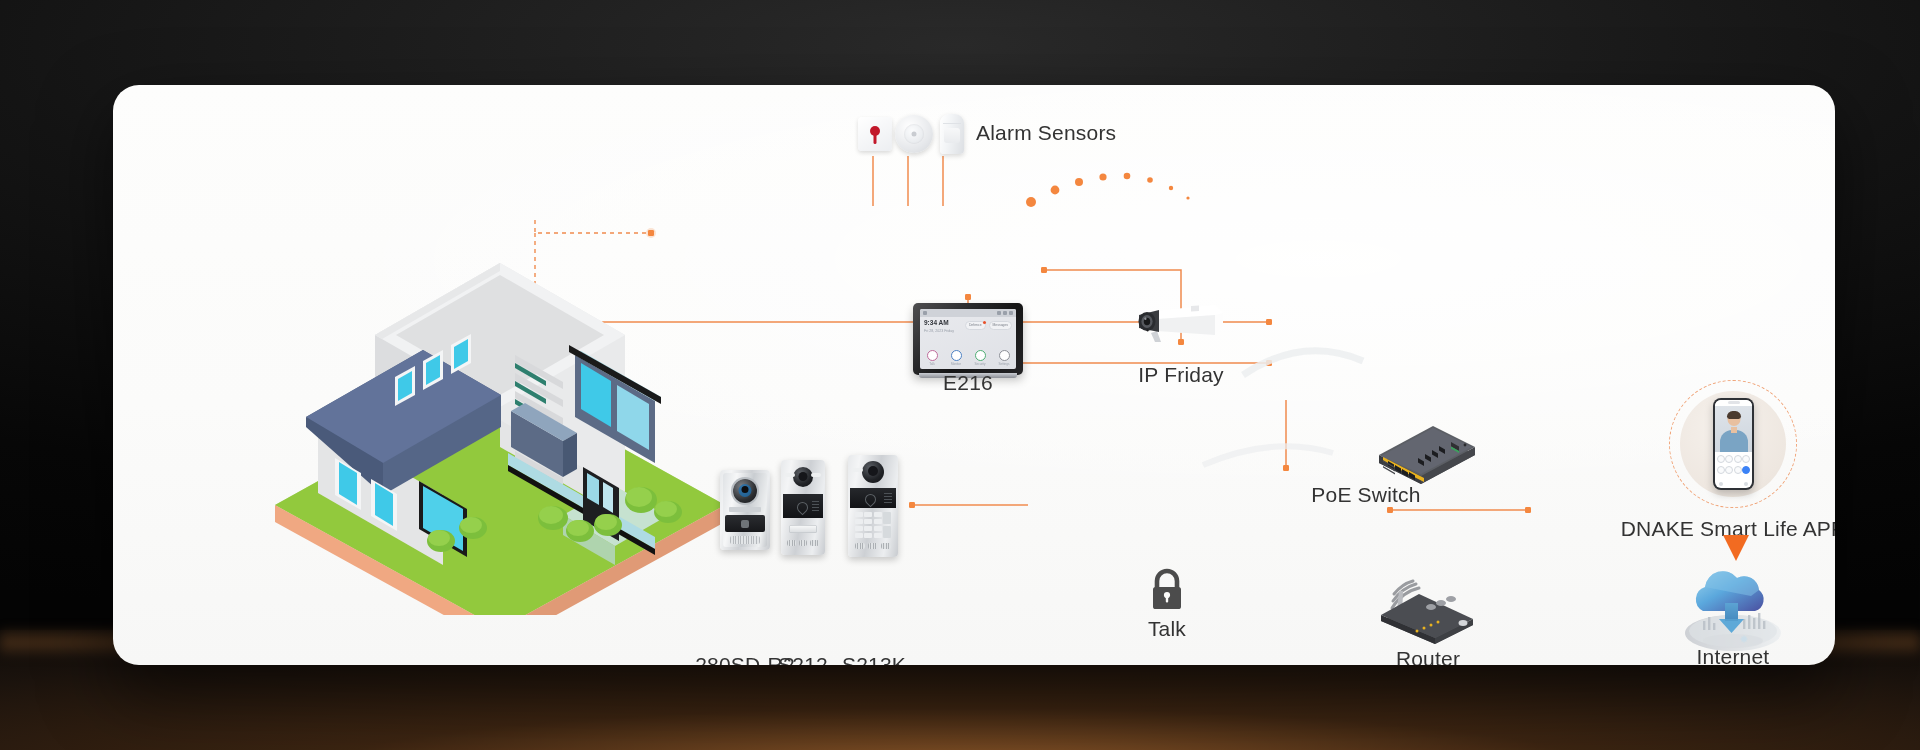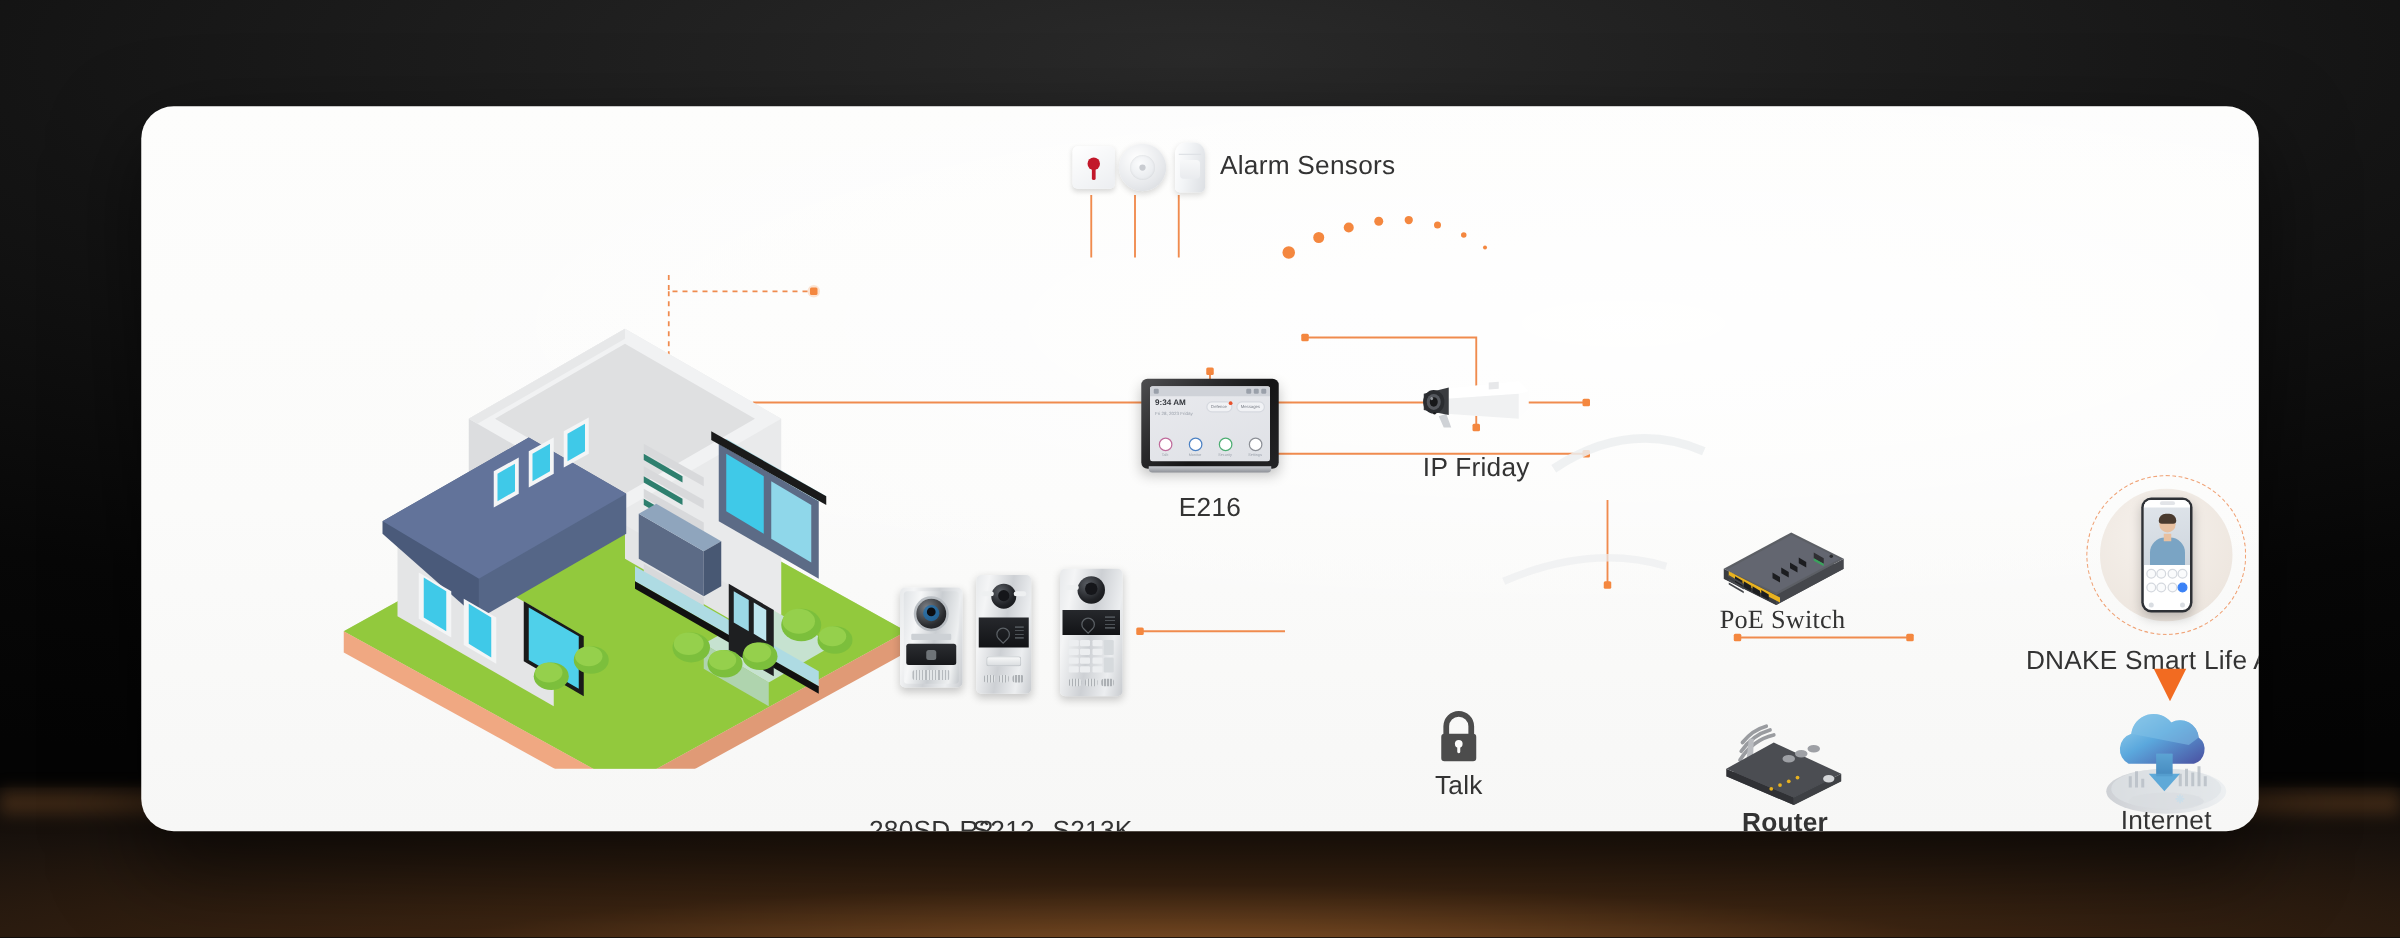--- a/index.html
+++ b/index.html
@@ -26,20 +26,21 @@
     background:linear-gradient(to bottom, rgba(150,95,46,0) 0%, rgba(150,95,46,.55) 55%, rgba(120,74,36,.25) 100%);
     filter:blur(6px);
   }
   
   #card{
     position:absolute;left:113px;top:85px;width:1694px;height:580px;
     background:linear-gradient(180deg,#fdfdfc 0%,#fbfbfa 55%,#f7f7f6 100%);
     border-radius:26px;
     box-shadow:0 26px 70px rgba(0,0,0,.55);
     overflow:hidden;
+    padding-left:28px;
   }
   #cardSheen{
     position:absolute;inset:0;pointer-events:none;
     background:radial-gradient(90% 60% at 70% 30%, rgba(255,255,255,.9) 0%, rgba(255,255,255,0) 70%);
   }
 
   
   .node{position:absolute;text-align:center;}
   .node .cap{
     display:block;color:#333;font-size:21px;letter-spacing:.2px;white-space:nowrap;
@@ -370,21 +371,21 @@
             <i>Security</i>
           </div>
         <div>
             <b style="border-color:#8d9097"></b>
             <i>Settings</i>
           </div>
       </div>
     </div>
   </div>
   <div id="e216stand"></div>
-  <div class="node" style="left:800px;top:310px;width:110px;">
+  <div class="node" style="left:800px;top:286px;width:110px;">
     <span class="cap">E216</span>
   </div>
 
   <div id="ipcam">
     <svg viewBox="0 0 92 46" width="92" height="46">
 
       <path d="M 16 32 L 20 41 L 26 41 L 22 30 Z" fill="#cfd2d6"></path>
 
       <path d="M 22 10 L 80 4 L 88 12 L 88 26 L 80 34 L 22 30 Z" fill="#fdfdfd"></path>
       <path d="M 22 10 L 80 4 L 88 12 L 80 14 L 22 18 Z" fill="#ffffff"></path>
@@ -532,21 +533,21 @@
       <polygon points="80,21.5 88,26 88,28 80,23.5" fill="#3aa35c"></polygon>
 
       <g fill="#45474c">
         <polygon points="12,35 24,42 24,43.6 12,36.6"></polygon>
         <polygon points="12,38 24,45 24,46.6 12,39.6"></polygon>
         <polygon points="12,41 24,48 24,49.6 12,42.6"></polygon>
       </g>
       <circle cx="94" cy="20" r="1.4" fill="#2a2b2e"></circle>
     </svg>
   </div>
-  <div class="node" style="left:1222px;top:398px;width:182px;font-family:Liberation Serif, serif;">
+  <div class="node" style="left:1162px;top:398px;width:182px;">
     <span class="cap">PoE Switch</span>
   </div>
 
   <div id="router">
     <svg viewBox="0 0 104 72" width="104" height="72">
 
       <g stroke="#9a9ca0" fill="none" stroke-linecap="round">
         <path d="M 17 35 q 10 -16 27 -20" stroke-width="3"></path>
         <path d="M 18 28 q 9 -13 23 -17" stroke-width="3"></path>
         <path d="M 19 21 q 8 -10 19 -13" stroke-width="3"></path>
@@ -566,21 +567,21 @@
       <ellipse cx="88" cy="50" rx="4.5" ry="3" fill="#d4d6d9"></ellipse>
 
       <g fill="#e9b21f">
         <circle cx="42" cy="58" r="1.5"></circle>
         <circle cx="49" cy="55" r="1.5"></circle>
         <circle cx="56" cy="52" r="1.5"></circle>
         <circle cx="63" cy="49" r="1.5"></circle>
       </g>
     </svg>
   </div>
-  <div class="node" style="left:1230px;top:562px;width:170px;font-weight:bold;">
+  <div class="node" style="left:1230px;top:562px;width:170px;">
     <span class="cap">Router</span>
   </div>
 
   <div id="appnode">
     <div id="appring"></div>
     <div id="appdisc"></div>
     <div id="phone">
       <div id="phonescr">
         <div id="phonetop"></div>
         <div id="phonevid">

